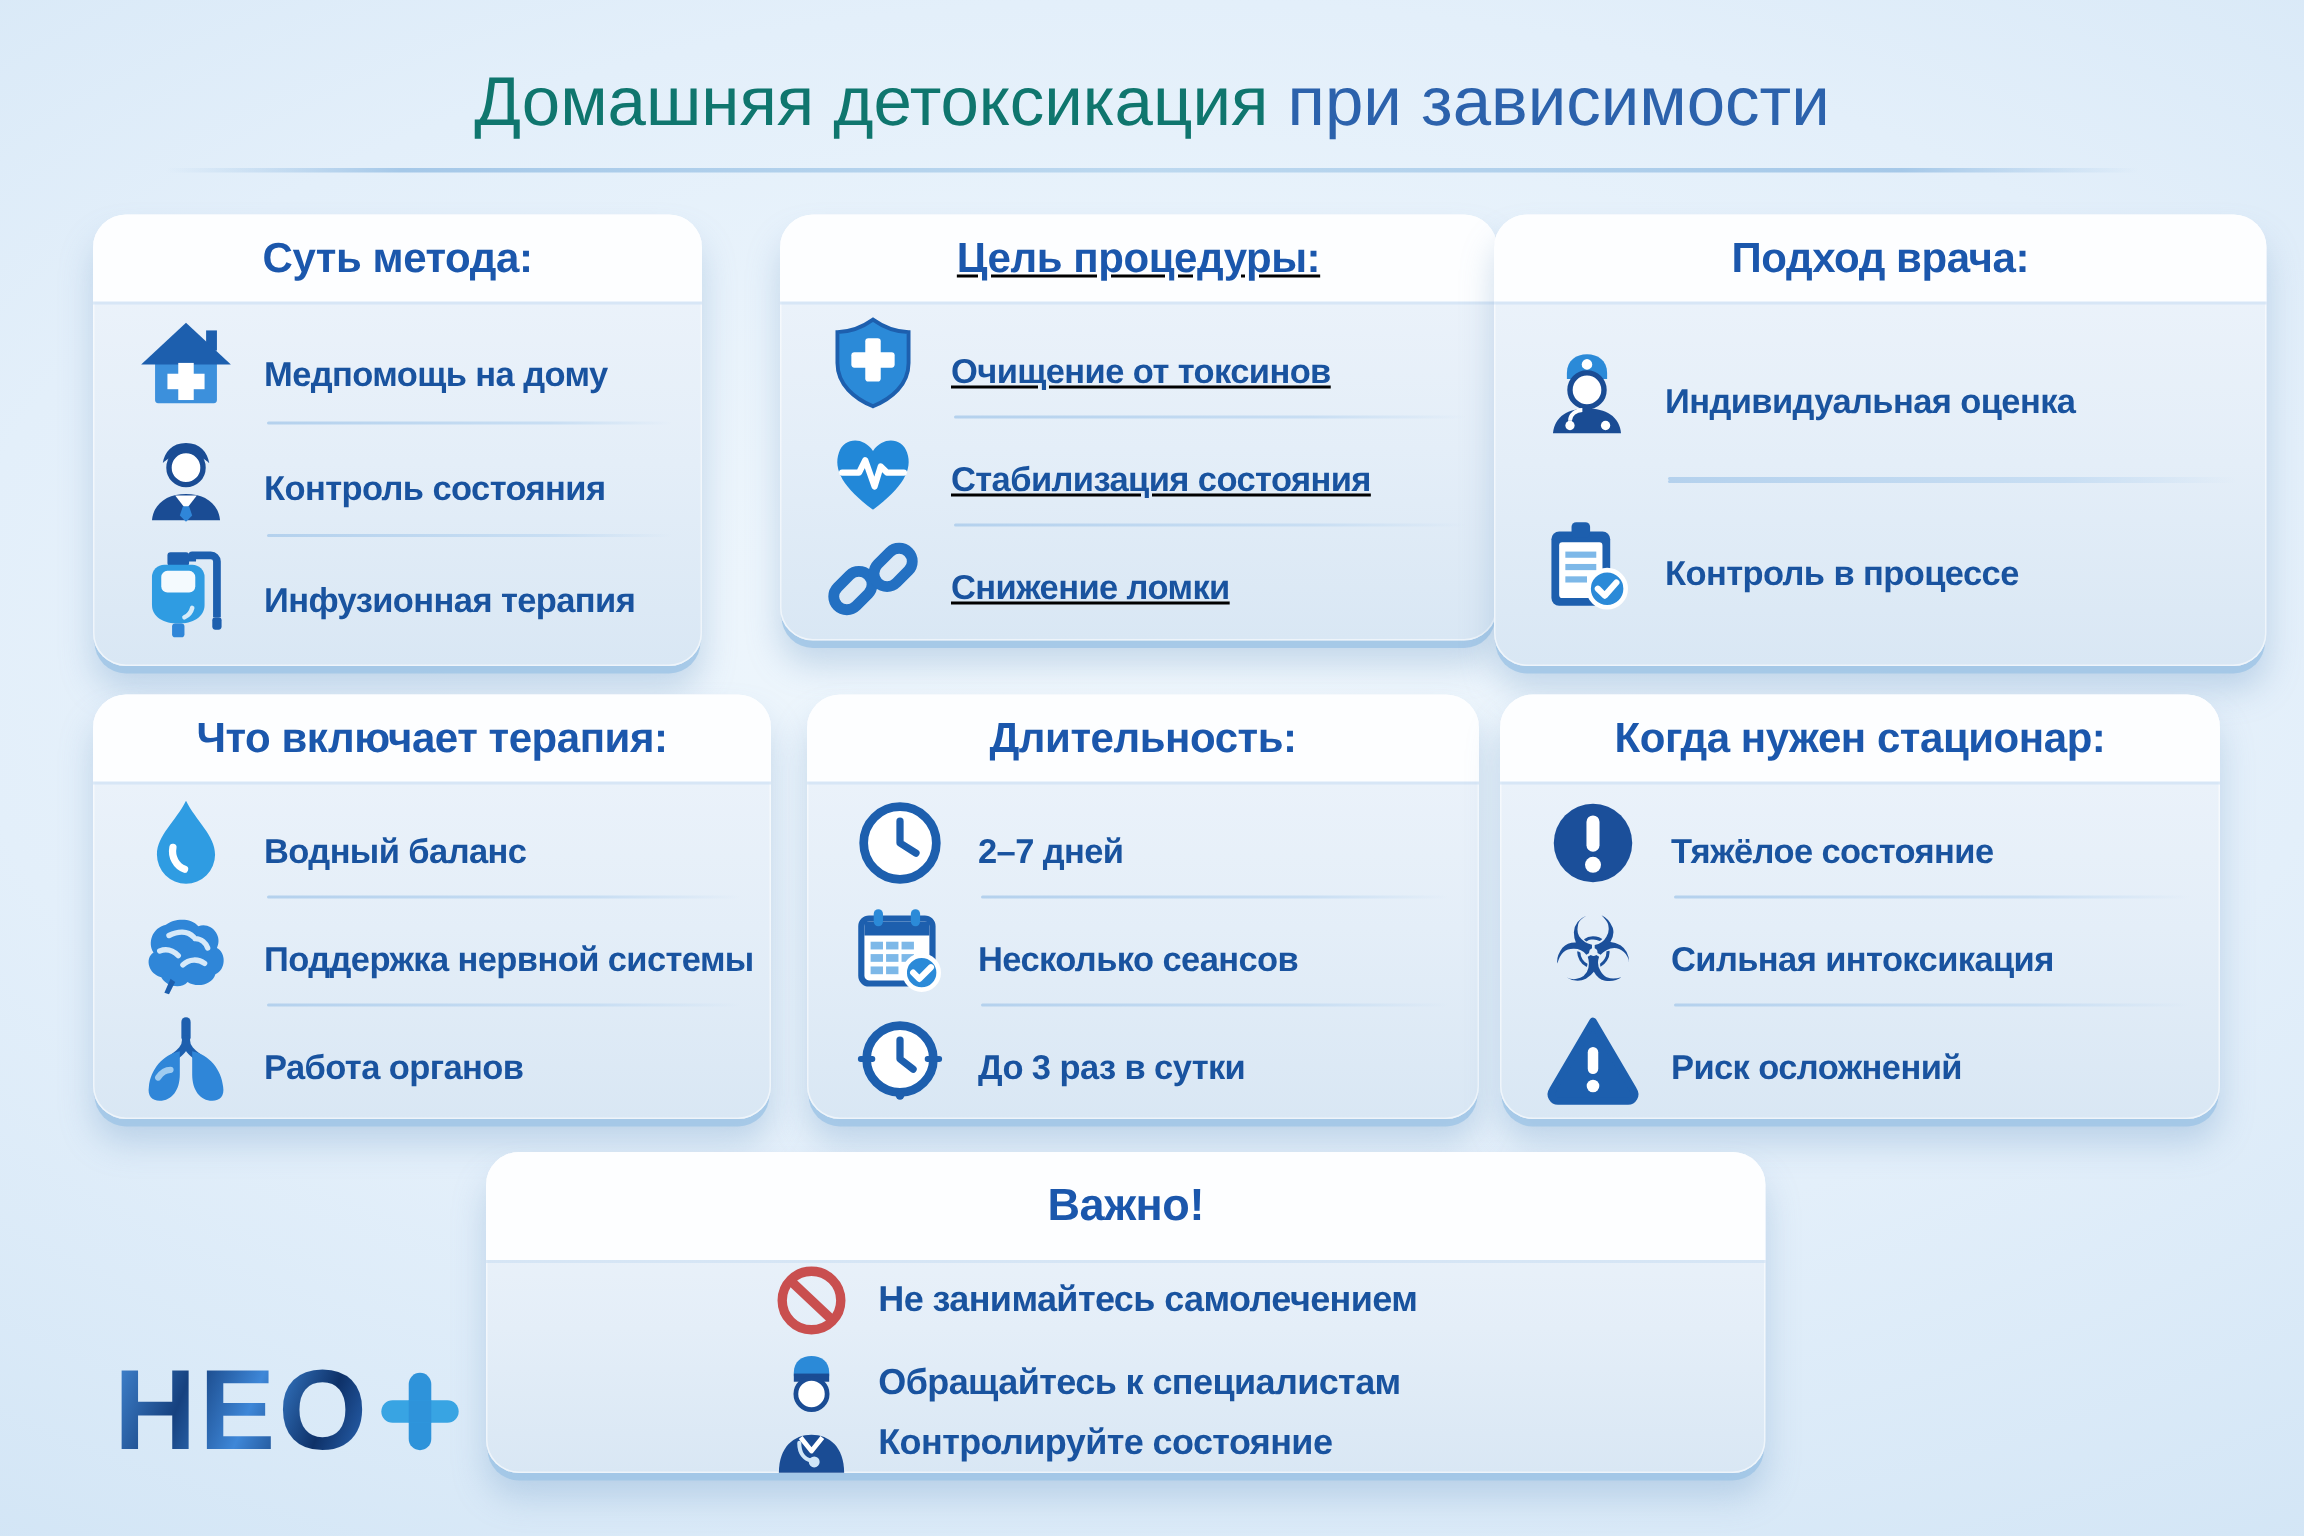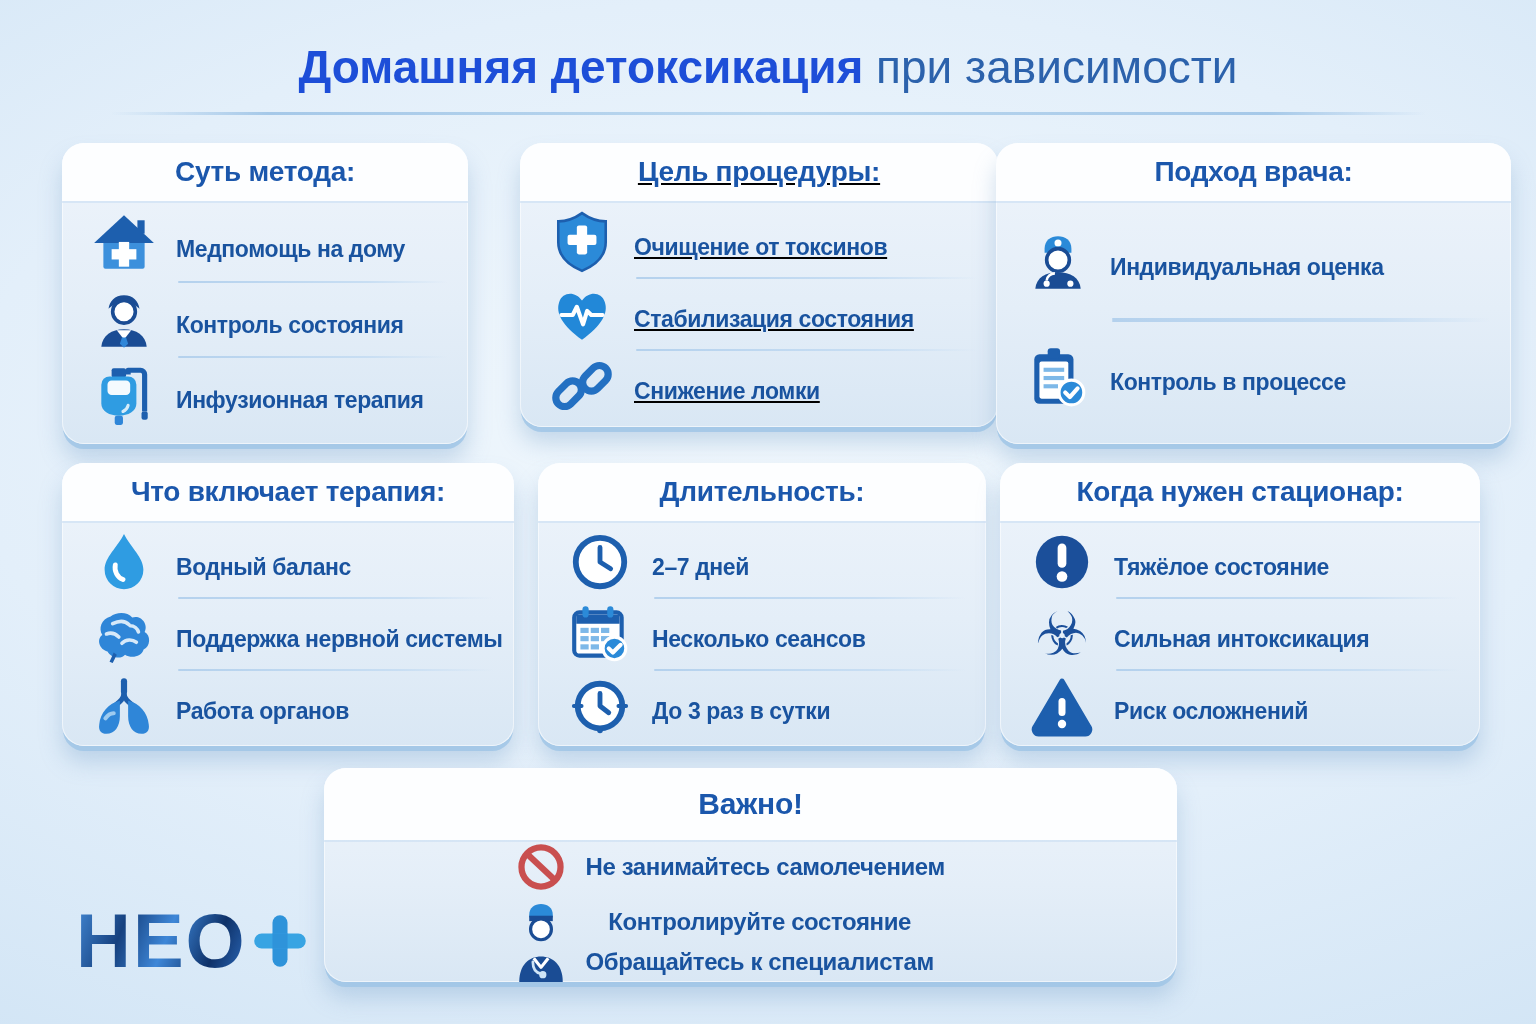--- a/index.html
+++ b/index.html
@@ -6,21 +6,21 @@
   body{
     width:1536px;height:1024px;position:relative;overflow:hidden;
     font-family:"Liberation Sans",sans-serif;
     background:radial-gradient(130% 105% at 50% 42%, #f1f8fd 0%, #e3effa 40%, #cde2f4 78%, #c3dbf1 100%);
   }
   
   .main-title{
     position:absolute;top:42px;left:0;right:0;text-align:center;
     font-size:46px;line-height:1.1;white-space:nowrap;
   }
-  .title-bold{font-weight:bold;color:#1d4ed8;}
+  .title-bold{font-weight:normal;color:#0f766e;}
   .title-regular{font-weight:normal;color:#2c62ac;}
   .title-divider{
     position:absolute;top:112px;left:110px;right:110px;height:3px;border-radius:2px;
     background:linear-gradient(90deg,rgba(160,195,228,0) 0%,#a5c8e8 12%,#bcd8ef 50%,#a5c8e8 88%,rgba(160,195,228,0) 100%);
   }
   
   .card{
     position:absolute;border-radius:22px;display:flex;flex-direction:column;
     background:linear-gradient(180deg,#eef4fb 0%,#e4eef8 55%,#d9e7f4 100%);
     box-shadow:0 6px 0 -1px rgba(158,196,230,.8),0 16px 22px rgba(126,166,206,.38),inset 0 0 0 1px rgba(255,255,255,.55);
@@ -35,21 +35,21 @@
   .item{flex:1;display:flex;align-items:center;gap:18px;min-height:0;}
   .icon-box{width:68px;height:70px;flex:none;display:flex;align-items:center;justify-content:center;}
   .item-label{font-size:23px;font-weight:bold;color:#19539f;letter-spacing:-0.4px;white-space:nowrap;margin-top:11px;}
   .divider{
     height:2px;flex:none;margin:0 2px 0 88px;border-radius:1px;
     background:linear-gradient(90deg,#b4d1ed 0%,#c8def3 70%,rgba(200,222,243,0) 100%);
   }
   .glyph-icon{font-family:"DejaVu Sans",sans-serif;font-size:60px;line-height:1;color:#1b4f9a;}
   
   .imp-body{flex:1;display:flex;flex-direction:column;align-items:center;justify-content:center;padding:2px 0 8px;}
-  .imp-col{display:flex;flex-direction:column;width:478px;text-align:center;}
+  .imp-col{display:flex;flex-direction:column;width:478px;}
   .imp-row1{display:flex;align-items:center;gap:16px;margin-bottom:4px;}
   .imp-duo{display:flex;align-items:center;gap:16px;}
   .imp-duo-icon{width:58px;flex:none;display:flex;justify-content:center;}
   .imp-duo-labels{display:flex;flex-direction:column;gap:12px;}
   .imp-label{font-size:24px;font-weight:bold;color:#19539f;letter-spacing:-0.4px;white-space:nowrap;}
   
   .logo{position:absolute;left:76px;top:903px;display:flex;align-items:center;}
   .logo-text{
     font-size:76px;font-weight:bold;line-height:1;letter-spacing:2px;
     background:linear-gradient(112deg,#4489d5 0%,#16417f 28%,#3e87d8 52%,#0e3168 78%,#2f6fc2 100%);
@@ -341,22 +341,22 @@
             <path d="M19 16 c0-8 6-12 13-12 s13 4 13 12 v3 H19 Z" fill="#2b8ad8"></path>
             <rect x="19" y="17" width="26" height="6" fill="#1a4c94"></rect>
             <circle cx="32" cy="32" r="11.5" fill="#ffffff" stroke="#1a4c94" stroke-width="3.5"></circle>
             <path d="M8 90 c0-19 11-28 24-28 s24 9 24 28 Z" fill="#1a4c94"></path>
             <path d="M24 64 l8 10 8-10" stroke="#ffffff" stroke-width="3.5" fill="none" stroke-linejoin="round"></path>
             <path d="M23 68 c0 8 4 12 9 13" stroke="#cfe5f7" stroke-width="3" fill="none" stroke-linecap="round"></path>
             <circle cx="34" cy="82" r="4" fill="#cfe5f7"></circle>
           </svg>
         </span>
         <span class="imp-duo-labels">
+          <span class="imp-label">Обращайтесь к специалистам</span>
           <span class="imp-label">Контролируйте состояние</span>
-          <span class="imp-label">Обращайтесь к специалистам</span>
         </span>
       </div>
     </div>
   </div>
 </div>
 
 <div class="logo">
   <span class="logo-text">НЕО</span>
   <span class="logo-plus">
     <svg width="58" height="58" viewBox="0 0 54 54">

